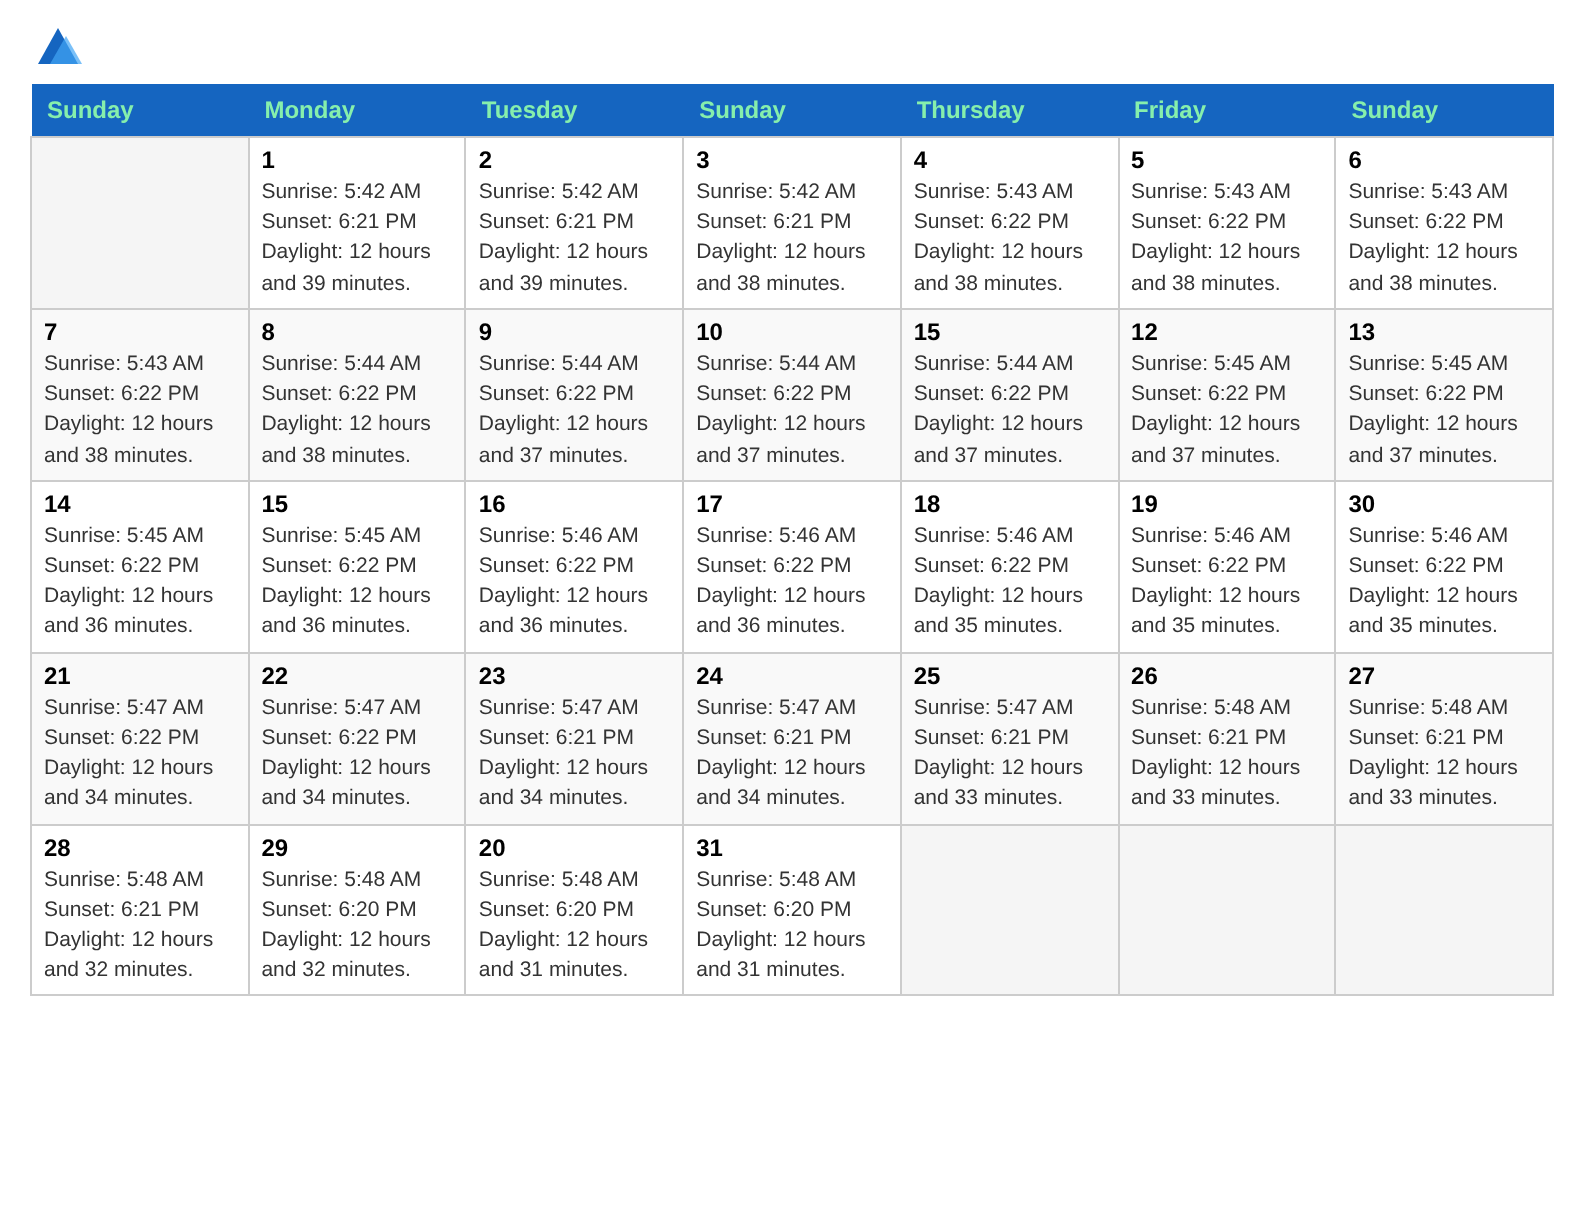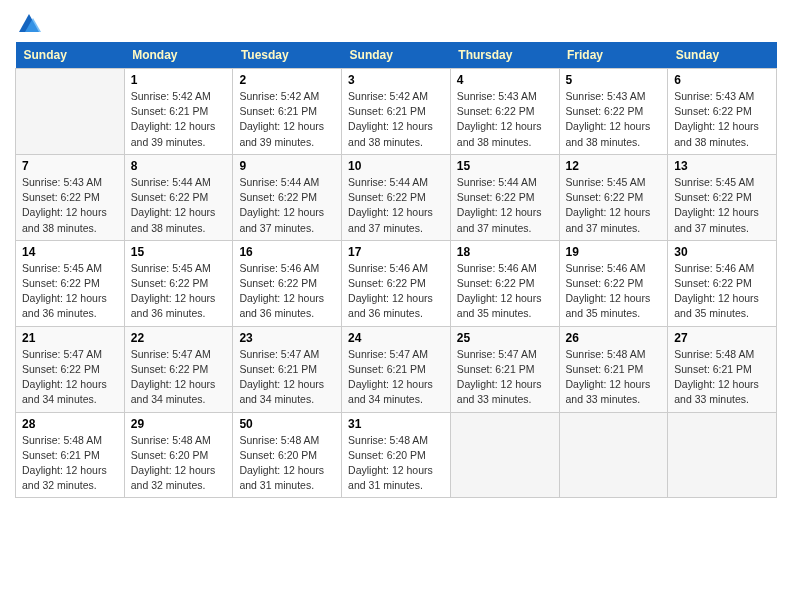--- a/index.html
+++ b/index.html
@@ -47,21 +47,21 @@
       font-weight: normal;
       margin-top: 2px;
     }
     .calendar {
       width: 100%;
       border-collapse: collapse;
       font-size: 11px;
     }
     .calendar th {
       background-color: #1565c0;
-      color: #fef9c3;
+      color: #86efac;
       text-align: left;
       padding: 6px 8px;
       font-size: 12px;
       font-weight: bold;
     }
     .calendar td {
       border: 1px solid #ccc;
       vertical-align: top;
       padding: 4px 6px;
       width: calc(100% / 7);
@@ -242,21 +242,21 @@
       <tr>
         <td>
           <span class="day-number">28</span>
           <div class="day-info">Sunrise: 5:48 AM<br>Sunset: 6:21 PM<br>Daylight: 12 hours<br>and 32 minutes.</div>
         </td>
         <td>
           <span class="day-number">29</span>
           <div class="day-info">Sunrise: 5:48 AM<br>Sunset: 6:20 PM<br>Daylight: 12 hours<br>and 32 minutes.</div>
         </td>
         <td>
-          <span class="day-number">50</span>
+          <span class="day-number">20</span>
           <div class="day-info">Sunrise: 5:48 AM<br>Sunset: 6:20 PM<br>Daylight: 12 hours<br>and 31 minutes.</div>
         </td>
         <td>
           <span class="day-number">31</span>
           <div class="day-info">Sunrise: 5:48 AM<br>Sunset: 6:20 PM<br>Daylight: 12 hours<br>and 31 minutes.</div>
         </td>
         <td class="empty-cell"></td>
         <td class="empty-cell"></td>
         <td class="empty-cell"></td>
       </tr>

